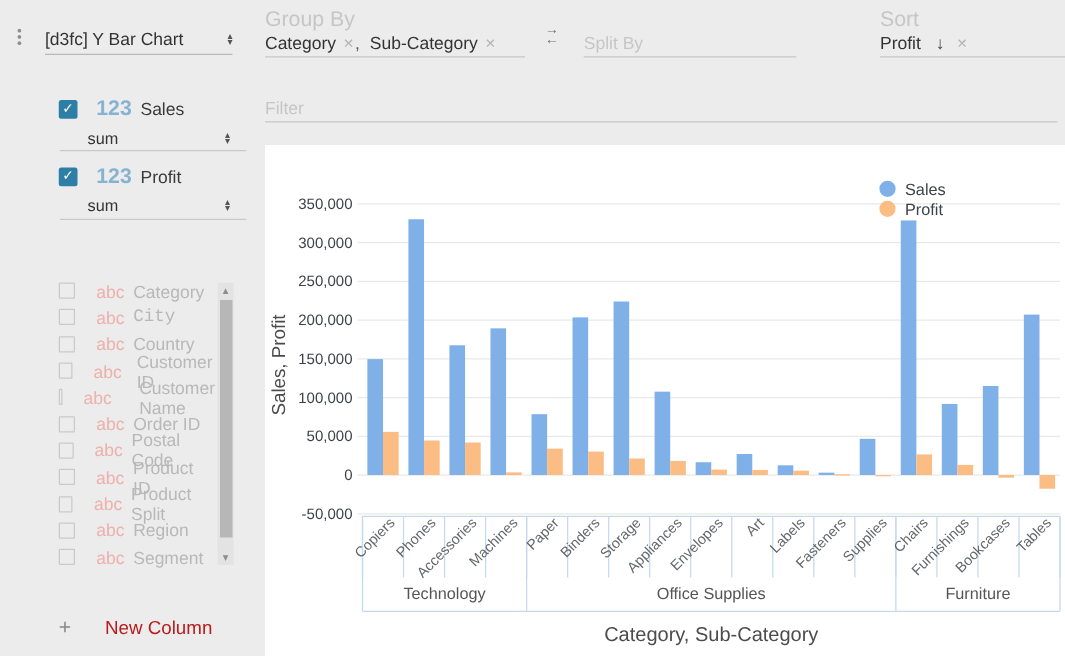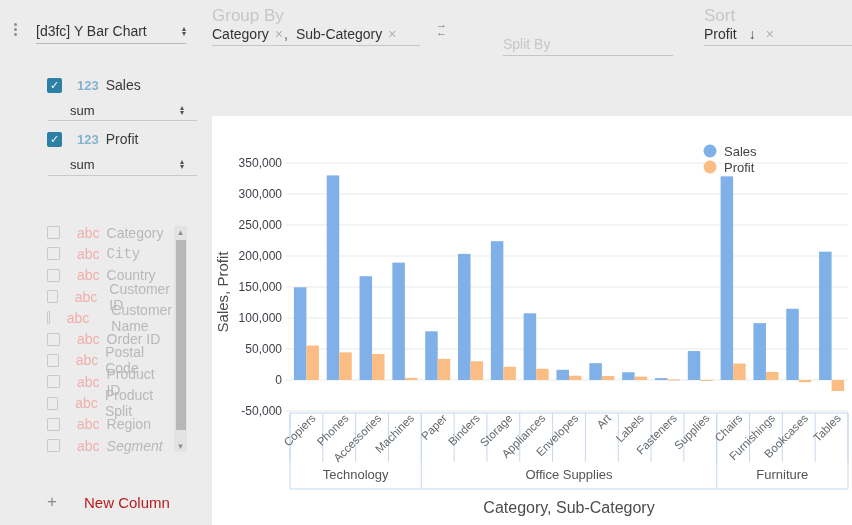--- a/index.html
+++ b/index.html
@@ -23,21 +23,21 @@
   .plugin-select { left:36px; top:18px; width:150px; height:26px; font-size:14px; color:#333; }
   .updown { display:flex; flex-direction:column; align-items:center; color:#555; font-size:8px; line-height:5px; }
 
   .cb-checked {
     width:15px; height:15px; border-radius:2px;
     color:#fff; font-size:11px; line-height:15px; text-align:center; cursor:pointer;
   }
   .cb-empty {
     width:13px; height:13px; border:1px solid #c9c9c9; border-radius:1px; background:transparent; cursor:pointer;
   }
-  .type-num { font-size:13px; font-weight:bold; }
+  .type-num { font-size:17px; font-weight:bold; }
   .type-str { font-size:14px; font-weight:normal; }
   .col-name { font-size:14px; color:#3a3a3a; }
 
   .active-row { display:flex; align-items:center; }
   .sum-select { font-size:13px; color:#333; height:22px; border-bottom:none; }
   .sum-divider { border-bottom:1px solid #c9c9c9; }
 
   .inactive-row { display:flex; align-items:center; height:21.3px; }
   .inactive-row .col-name { color:#b8b8b8; }
 
@@ -54,21 +54,21 @@
   .field-label { font-size:17px; color:#c6c6c6; }
   .field-row { display:flex; align-items:center; font-size:14px; color:#333; border-bottom:1px solid #c6c6c6; height:24px; }
   .placeholder { color:#c6c6c6; }
   .tag { display:flex; align-items:center; cursor:pointer; }
   .x-icon { color:#b3b3b3; font-size:14px; margin-left:6px; cursor:pointer; }
   .tag-comma { color:#555; margin:0 8px 0 1px; }
   .swap-icon { left:436px; top:20px; display:flex; flex-direction:column; line-height:8px; font-size:11px; color:#6e6e6e; cursor:pointer; }
   .sort-dir { margin-left:12px; color:#4a4a4a; cursor:pointer; }
 
   .groupby-field { left:212px; top:6px;  width:208px; }
-  .splitby-field { left:467px; top:16px;  width:170px;margin-left:36px; }
+  .splitby-field { left:467px; top:6px;  width:170px; }
   .sort-field    { left:704px; top:6px;  width:168px; }
   .filter-field  { left:212px; top:58px; width:634px; }
   .field-block .field-label { display:block; height:16px; }
 
   
   .chart-card { left:212px; top:116px; width:640px; height:409px; background:#ffffff; }
   svg text { font-family:"Liberation Sans", sans-serif; }
 </style>
 </head>
 <body>
@@ -162,21 +162,21 @@
       <span class="col-name" style="margin-left: 7px;">Product Split</span>
     </div>
     <div class="inactive-row">
       <span class="cb-empty"></span>
       <span class="type-str" style="margin-left: 17px; color: rgb(238, 176, 170);">abc</span>
       <span class="col-name" style="margin-left: 7px;">Region</span>
     </div>
     <div class="inactive-row">
       <span class="cb-empty"></span>
       <span class="type-str" style="margin-left: 17px; color: rgb(238, 176, 170);">abc</span>
-      <span class="col-name" style="margin-left: 7px; font-style: italic;">Segment</span>
+      <span class="col-name" style="margin-left: 7px;">Segment</span>
     </div>
   </div>
 
 <div class="abs scrollbar">
   <div class="scroll-arrow">▴</div>
   <div class="scroll-thumb"></div>
   <div class="scroll-arrow scroll-down">▾</div>
 </div>
 
 <div class="abs new-column">
@@ -215,20 +215,23 @@
   <span class="field-label">Sort</span>
   <div class="field-row">
     <span>Profit</span>
     <span class="sort-dir">↓</span>
     <span class="x-icon" style="margin-left:10px;">×</span>
   </div>
 </div>
 
 <div class="abs field-block filter-field">
   <span class="field-label">&nbsp;</span>
+  <div class="field-row">
+    <span class="placeholder">Filter</span>
+  </div>
 </div>
 
 <div class="abs chart-card">
   <svg id="chart" width="640" height="409" viewBox="0 0 640 409">
       <line x1="74" x2="636" y1="47" y2="47" stroke="#e9e9e9" stroke-width="1"></line>
       <text x="70" y="51" text-anchor="end" font-size="12" fill="#3d4147">350,000</text>
       <line x1="74" x2="636" y1="78" y2="78" stroke="#e9e9e9" stroke-width="1"></line>
       <text x="70" y="82" text-anchor="end" font-size="12" fill="#3d4147">300,000</text>
       <line x1="74" x2="636" y1="109" y2="109" stroke="#e9e9e9" stroke-width="1"></line>
       <text x="70" y="113" text-anchor="end" font-size="12" fill="#3d4147">250,000</text>

